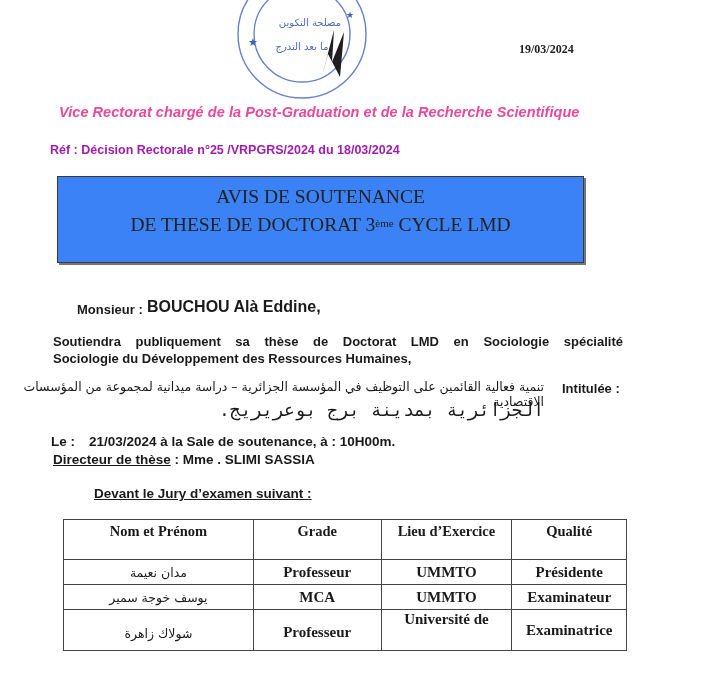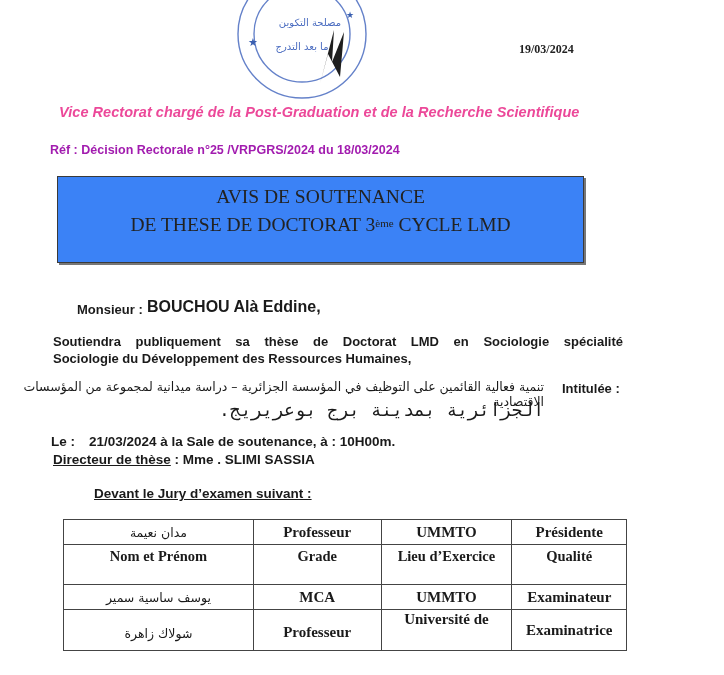--- a/index.html
+++ b/index.html
@@ -82,33 +82,33 @@
 
 <div class="abs le"><span>Le :</span><span class="sp"></span><span>21/03/2024  à la Sale de soutenance, à : 10H00m.</span></div>
 
 <div class="abs dir"><span class="u">Directeur de thèse</span><span> : Mme . SLIMI SASSIA</span></div>
 
 <div class="abs jury">Devant le Jury d’examen suivant :</div>
 
 <table class="jt">
   <tbody>
       <tr>
+    <th class="c1">Nom et Prénom</th>
+    <th class="c2">Grade</th>
+    <th class="c3">Lieu d’Exercice</th>
+    <th class="c4">Qualité</th>
+  </tr>
+  <tr>
     <td class="ar">مدان نعيمة</td>
     <td>Professeur</td>
     <td>UMMTO</td>
     <td>Présidente</td>
   </tr>
   <tr>
-    <th class="c1">Nom et Prénom</th>
-    <th class="c2">Grade</th>
-    <th class="c3">Lieu d’Exercice</th>
-    <th class="c4">Qualité</th>
-  </tr>
-  <tr>
-    <td class="ar">يوسف ساسية سمير</td>
+    <td class="ar">يوسف خوجة سمير</td>
     <td>MCA</td>
     <td>UMMTO</td>
     <td>Examinateur</td>
   </tr>
   <tr class="lastrow">
     <td class="ar" style="padding-top:16px">شولاك زاهرة</td>
     <td style="padding-top:14px">Professeur</td>
     <td style="padding-top:1px">Université de</td>
     <td style="padding-top:12px">Examinatrice</td>
   </tr>

